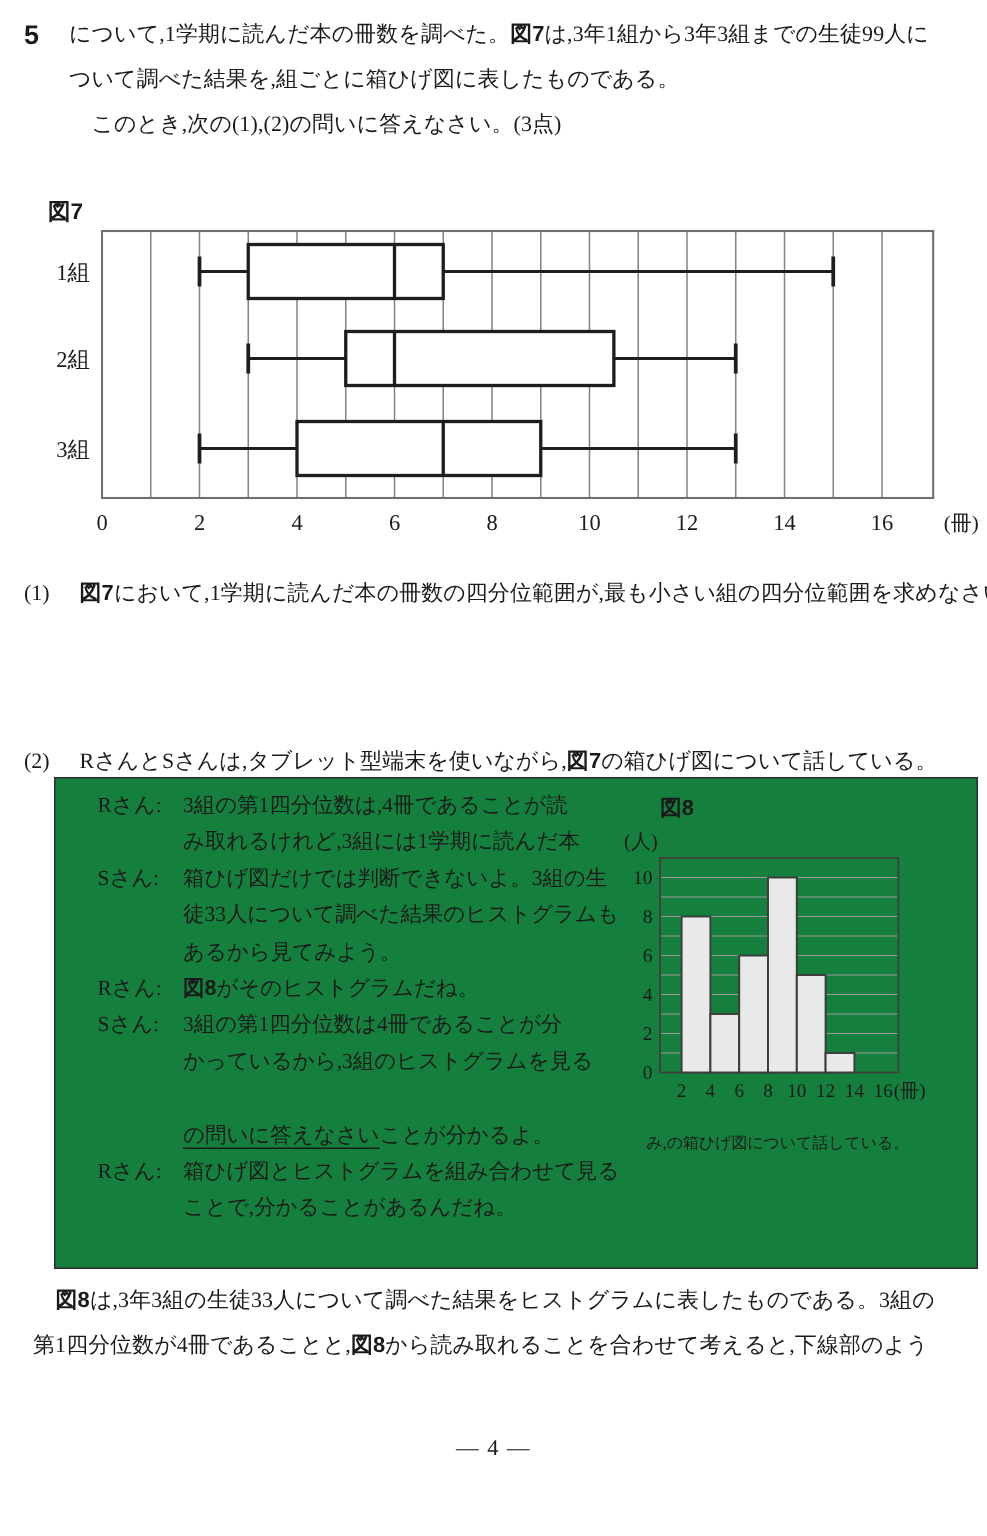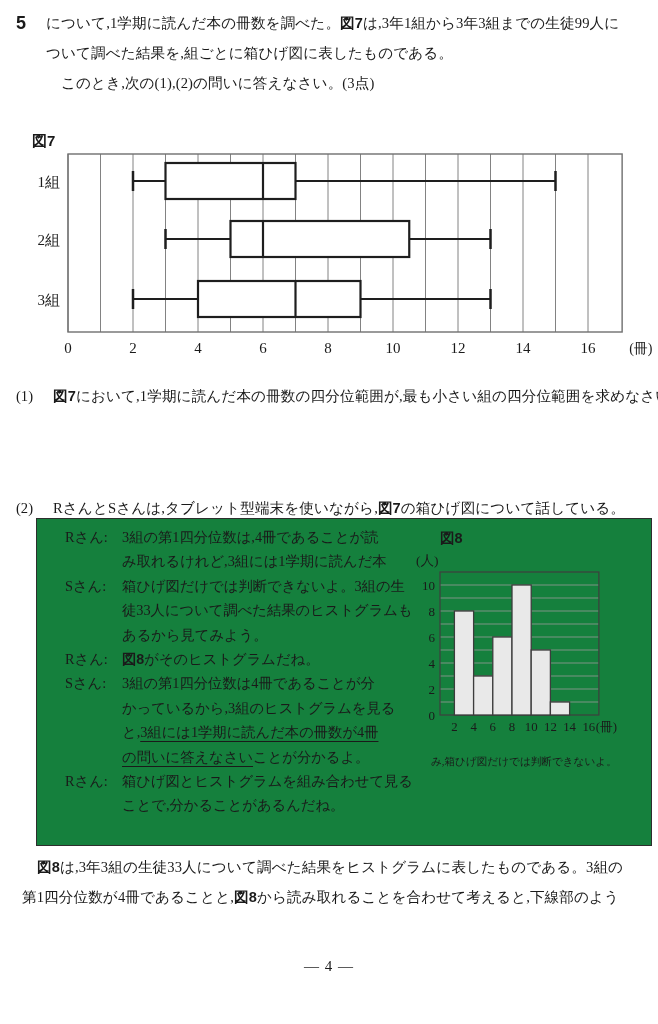--- a/index.html
+++ b/index.html
@@ -164,21 +164,20 @@
         <div class="dlg-line">
           <span class="dlg-prefix">Sさん:</span>
           <span><span>3組の第1四分位数は4冊であることが分</span></span>
         </div>
         <div class="dlg-line">
           <span class="dlg-prefix"></span>
           <span><span>かっているから,3組のヒストグラムを見る</span></span>
         </div>
         <div class="dlg-line">
           <span class="dlg-prefix"></span>
-          <span><span>と,</span><span class="seg-u">3組には1学期に読んだ本の冊数が4冊</span></span>
         </div>
         <div class="dlg-line">
           <span class="dlg-prefix"></span>
           <span><span class="seg-u">の問いに答えなさい</span><span>ことが分かるよ。</span></span>
         </div>
         <div class="dlg-line">
           <span class="dlg-prefix">Rさん:</span>
           <span><span>箱ひげ図とヒストグラムを組み合わせて見る</span></span>
         </div>
         <div class="dlg-line">
@@ -217,21 +216,21 @@
           <text x="80.8" y="181" text-anchor="middle" font-size="12.8">6</text>
           <text x="100" y="181" text-anchor="middle" font-size="12.8">8</text>
           <text x="119.2" y="181" text-anchor="middle" font-size="12.8">10</text>
           <text x="138.39999999999998" y="181" text-anchor="middle" font-size="12.8">12</text>
           <text x="157.6" y="181" text-anchor="middle" font-size="12.8">14</text>
           <text x="176.79999999999998" y="181" text-anchor="middle" font-size="12.8">16</text>
           <text x="183.79999999999998" y="181" text-anchor="start" font-size="12.8">(冊)</text>
           <text x="4" y="15" text-anchor="start" font-size="13.5">(人)</text>
         </svg>
       <div class="note">
-        <div class="note-line note-l2">み,箱ひげ図だけでは判断できないよ。</div>
+        <div class="note-line note-l2">み,の箱ひげ図について話している。</div>
       </div>
     </div>
   </div>
 
   <div class="closing">
     <div class="line indent1"><span class="seg-b">図8</span><span>は,3年3組の生徒33人について調べた結果をヒストグラムに表したものである。3組の</span></div>
     <div class="line"><span>第1四分位数が4冊であることと,</span><span class="seg-b">図8</span><span>から読み取れることを合わせて考えると,下線部のよう</span></div>
   </div>
 
   <div class="footer">— 4 —</div>

